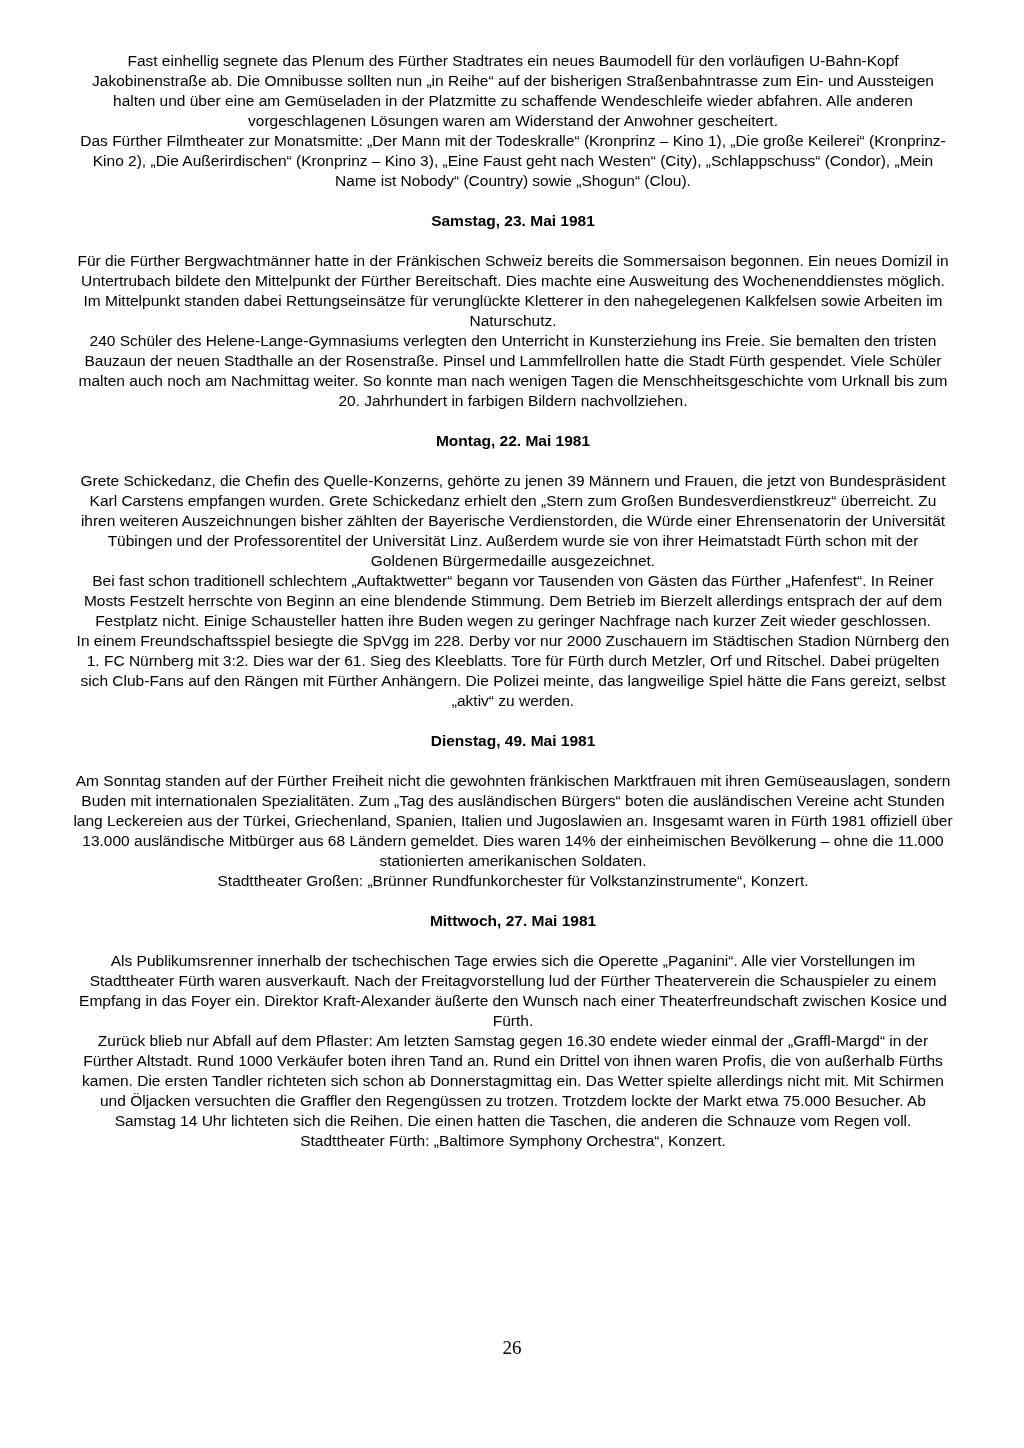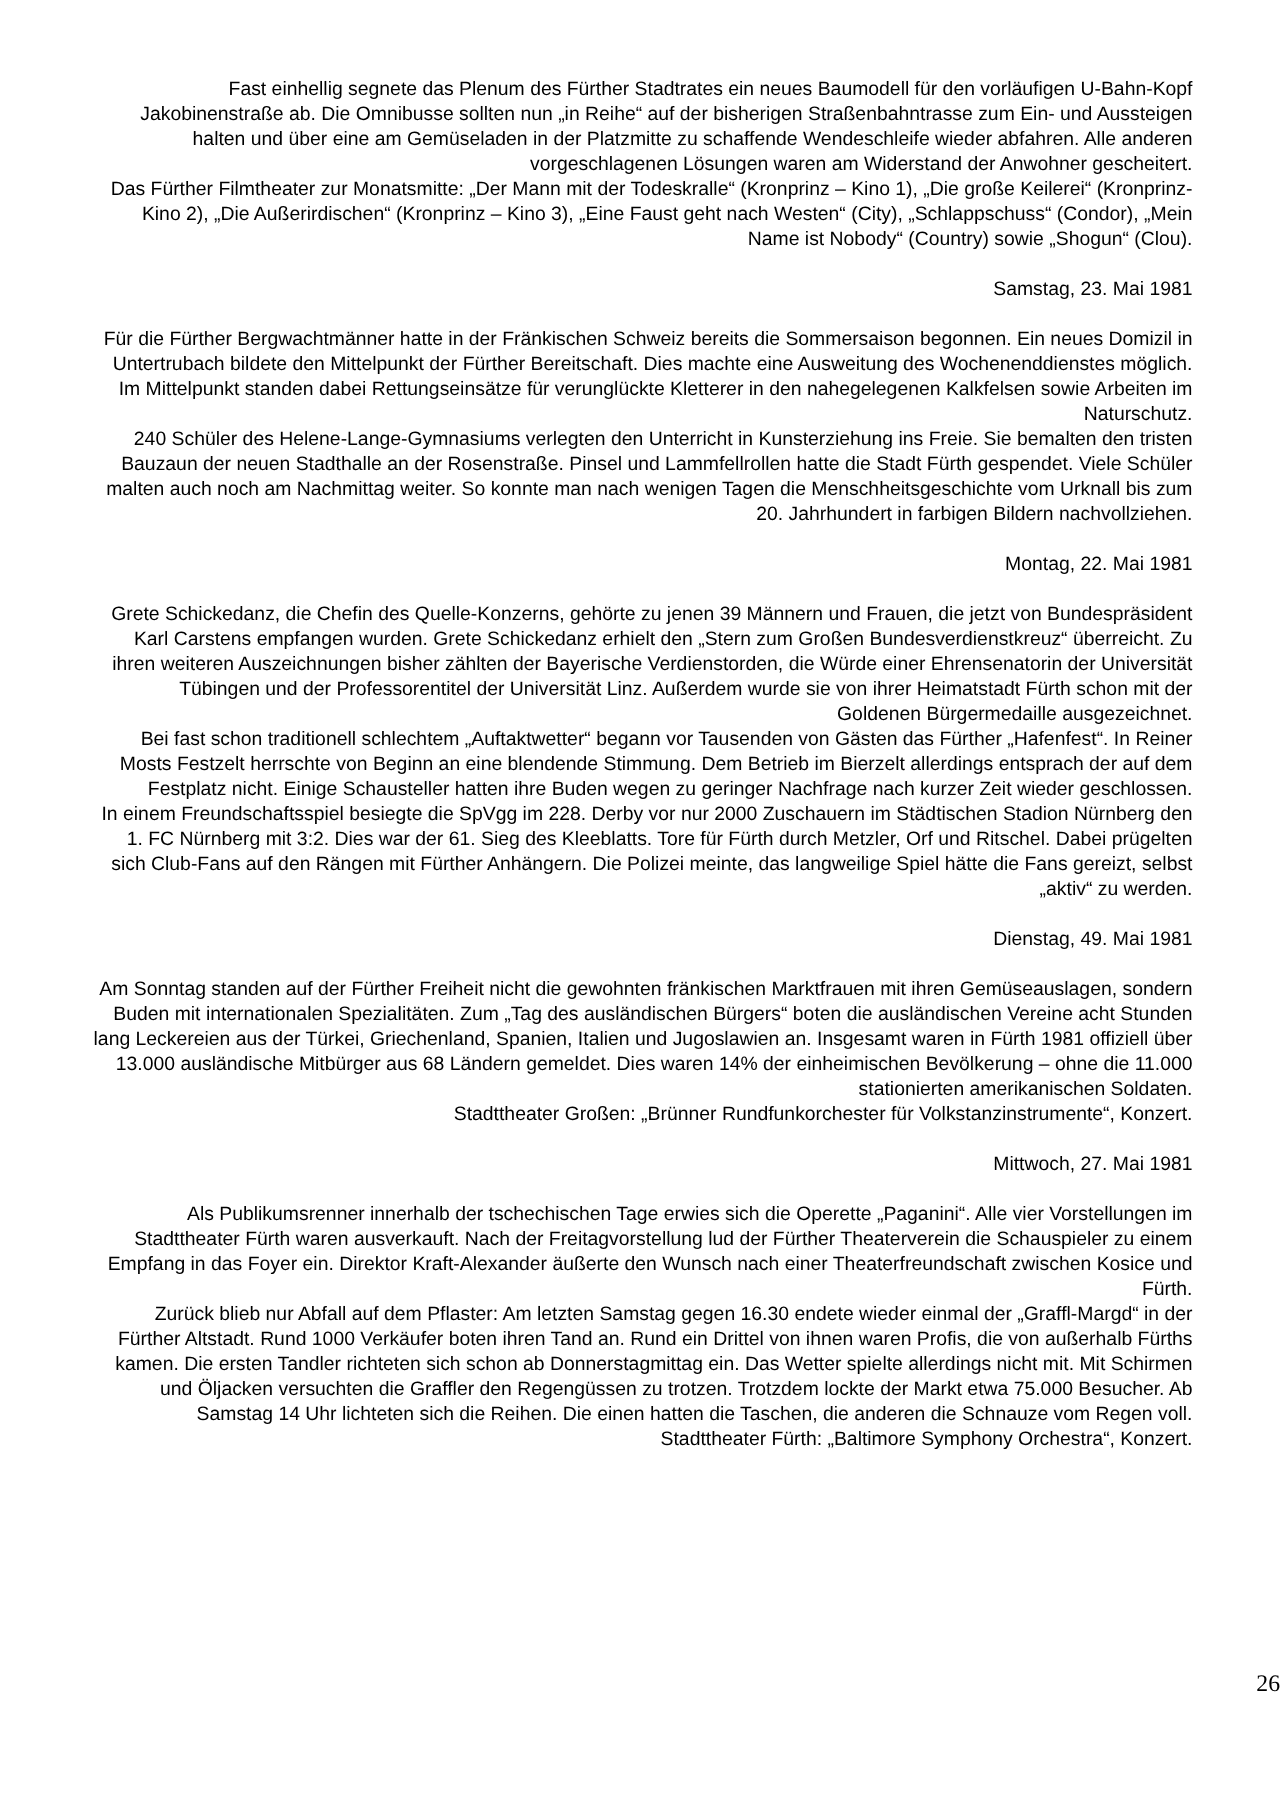--- a/index.html
+++ b/index.html
@@ -12,43 +12,43 @@
     width: 1024px;
     height: 1448px;
     background: #ffffff;
     color: #000000;
     font-family: "Liberation Sans", sans-serif;
     overflow: hidden;
   }
   .content {
     position: absolute;
     left: 72px;
-    top: 62px;
+    top: 51px;
     width: 882px;
     font-size: 15.5px;
     line-height: 20px;
-    text-align: right;
+    text-align: center;
   }
   .para {
     margin: 0;
     padding: 0;
   }
   .day-heading {
     font-size: 15.5px;
     line-height: 20px;
-    font-weight: normal;
+    font-weight: bold;
     margin: 20px 0 20px 0;
     padding: 0;
   }
   .page-number {
     position: absolute;
     top: 1336px;
     left: 0;
     width: 100%;
-    text-align: right;
+    text-align: center;
     font-family: "Liberation Serif", serif;
     font-size: 19px;
     line-height: 24px;
     color: #000000;
   }
 </style>
 </head>
 <body>
 
 <div class="page">

